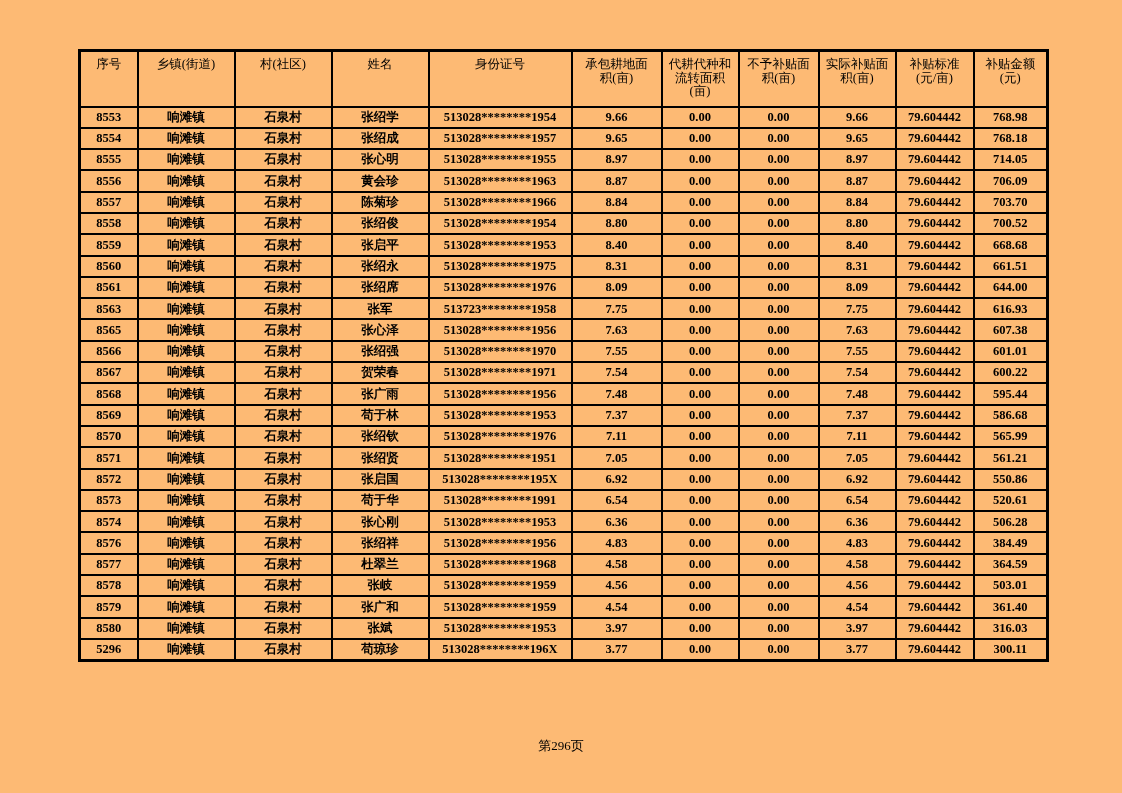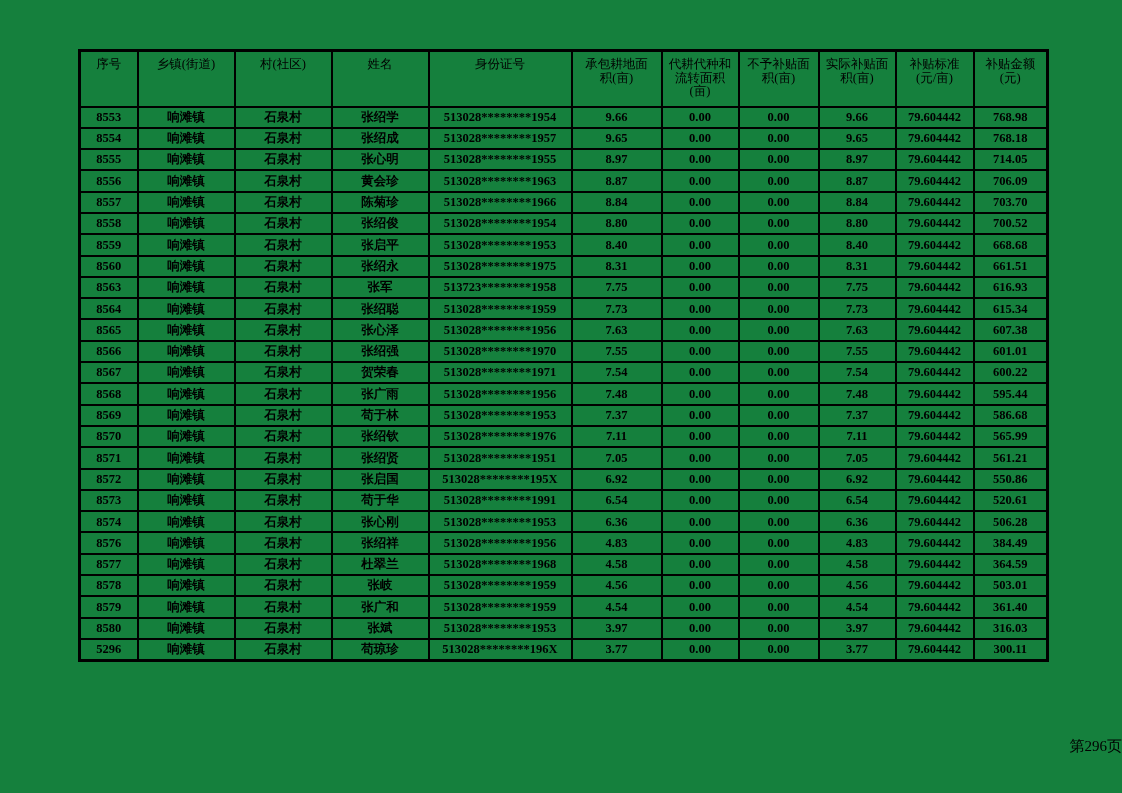--- a/index.html
+++ b/index.html
@@ -11,21 +11,21 @@
     height: 793px;
     background: #ffffff;
     color: #000000;
     font-family: "Liberation Serif", "DejaVu Serif", serif;
   }
   .page {
     position: relative;
     width: 1122px;
     height: 793px;
     overflow: hidden;
-    background: #15803d;
+    background: #fdba74;
   }
   table.subsidy-table {
     position: absolute;
     left: 78px;
     top: 49px;
     width: 968px;
     border-collapse: collapse;
     table-layout: fixed;
     border: 3px solid #000000;
   }
@@ -55,22 +55,22 @@
     line-height: 1;
     vertical-align: middle;
     padding: 0 1px;
     white-space: nowrap;
   }
   .footer-page-number {
     position: absolute;
     top: 736px;
     left: 0;
     width: 1122px;
-    text-align: right;
-    font-size: 15px;
+    text-align: center;
+    font-size: 13px;
     line-height: 20px;
   }
 </style>
 </head>
 <body>
 
 <div class="page">
 
   <table class="subsidy-table">
     <colgroup>
@@ -207,44 +207,44 @@
           <td>张绍永</td>
           <td>513028********1975</td>
           <td>8.31</td>
           <td>0.00</td>
           <td>0.00</td>
           <td>8.31</td>
           <td>79.604442</td>
           <td>661.51</td>
         </tr>
         <tr>
+          <td>8561</td>
+          <td>响滩镇</td>
+          <td>石泉村</td>
+          <td>张绍席</td>
+          <td>513028********1976</td>
+          <td>8.09</td>
+          <td>0.00</td>
+          <td>0.00</td>
+          <td>8.09</td>
+          <td>79.604442</td>
+          <td>644.00</td>
+        </tr>
+        <tr>
           <td>8563</td>
           <td>响滩镇</td>
           <td>石泉村</td>
           <td>张军</td>
           <td>513723********1958</td>
           <td>7.75</td>
           <td>0.00</td>
           <td>0.00</td>
           <td>7.75</td>
           <td>79.604442</td>
           <td>616.93</td>
-        </tr>
-        <tr>
-          <td>8564</td>
-          <td>响滩镇</td>
-          <td>石泉村</td>
-          <td>张绍聪</td>
-          <td>513028********1959</td>
-          <td>7.73</td>
-          <td>0.00</td>
-          <td>0.00</td>
-          <td>7.73</td>
-          <td>79.604442</td>
-          <td>615.34</td>
         </tr>
         <tr>
           <td>8565</td>
           <td>响滩镇</td>
           <td>石泉村</td>
           <td>张心泽</td>
           <td>513028********1956</td>
           <td>7.63</td>
           <td>0.00</td>
           <td>0.00</td>

